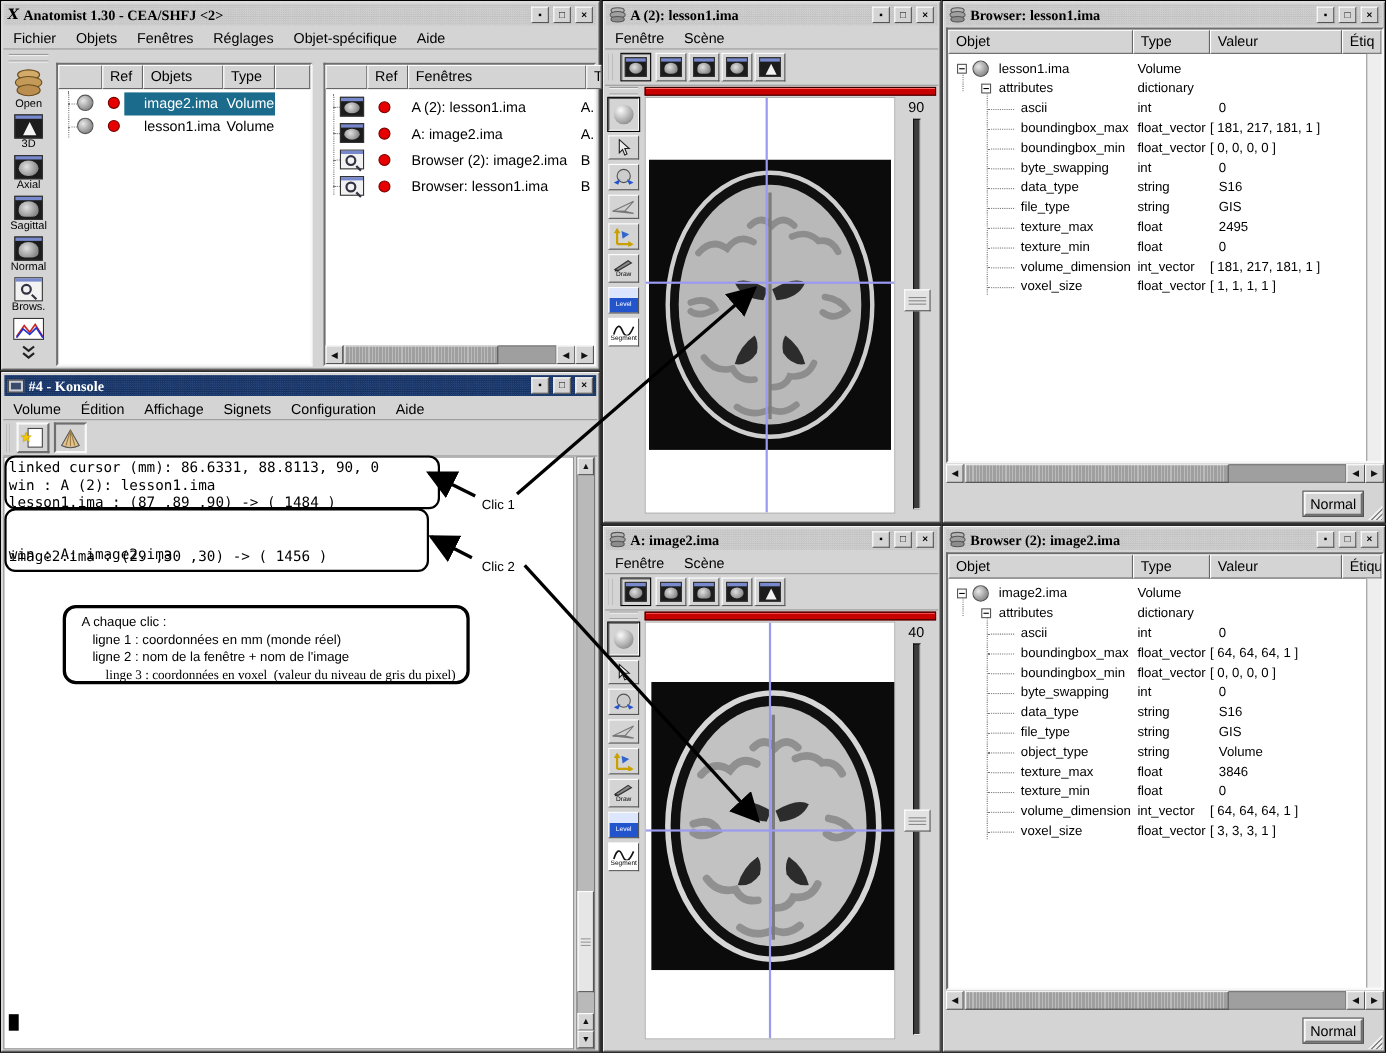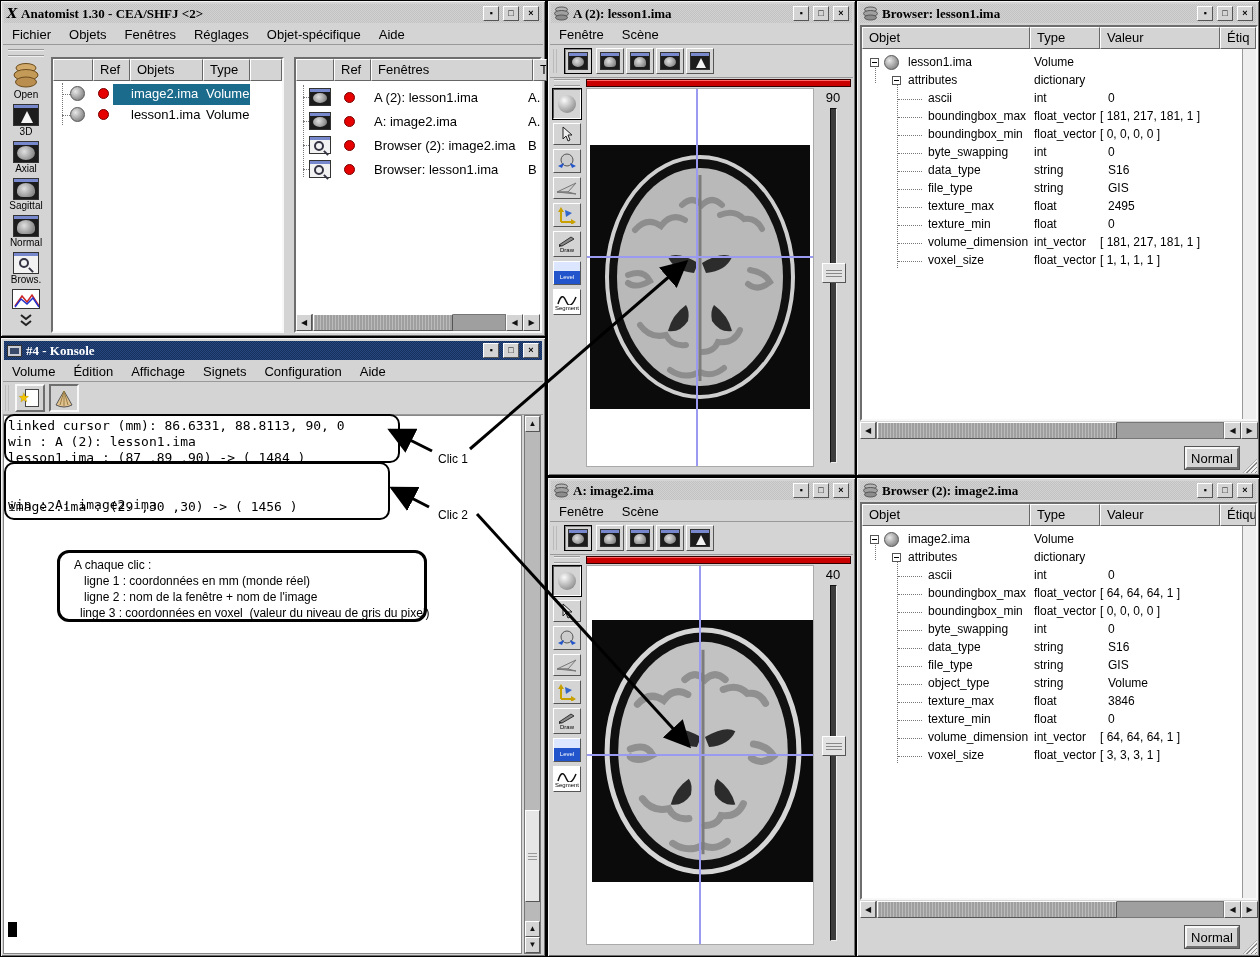--- a/index.html
+++ b/index.html
@@ -273,21 +273,21 @@
     <span class="mono" style="left:4px;top:34px;">lesson1.ima : (87 ,89 ,90) -&gt; ( 1484 )</span>
     <span class="mono" style="left:4px;top:81px;">win : A: image2.ima</span>
     <span class="mono" style="left:4px;top:83px;">image2.ima : (29 ,30 ,30) -&gt; ( 1456 )</span>
 
     <div class="annbox" style="left:0;top:-2px;width:396px;height:49px;border-width:2px;border-radius:10px;"></div>
     <div class="annbox" style="left:0;top:46px;width:386px;height:58px;border-width:2px;border-radius:10px;"></div>
     <div class="annbox" style="left:53px;top:134px;width:370px;height:72px;">
       <span class="annsans" style="left:14px;top:5px;">A chaque clic :</span>
       <span class="annsans" style="left:24px;top:21px;">ligne 1 : coordonnées en mm (monde réel)</span>
       <span class="annsans" style="left:24px;top:37px;">ligne 2 : nom de la fenêtre + nom de l'image</span>
-      <span class="annsans" style="left:20px;top:53px;">linge 3 : coordonnées en voxel  (valeur du niveau de gris du pixel)</span>
+      <span class="annsans" style="left:36px;top:53px;font-family:Liberation Serif, serif;">linge 3 : coordonnées en voxel  (valeur du niveau de gris du pixel)</span>
     </div>
     <span class="annsans" style="left:434px;top:36px;">Clic 1</span>
     <span class="annsans" style="left:434px;top:92px;">Clic 2</span>
     <div class="abs" style="left:4px;top:506px;width:9px;height:15px;background:#000;"></div>
   </div>
 
   <div class="abs" style="right:4px;top:77px;width:17px;height:539px;background:#b9b9b9;border:1px solid #777;">
     <div class="sbtn" style="left:0;top:0;width:15px;height:16px;">▲</div>
     <div class="sthumb" style="left:0;top:394px;width:15px;height:92px;display:flex;flex-direction:column;gap:2px;align-items:center;justify-content:center;">
         <i style="width:9px;border-top:1px solid #999;"></i>

